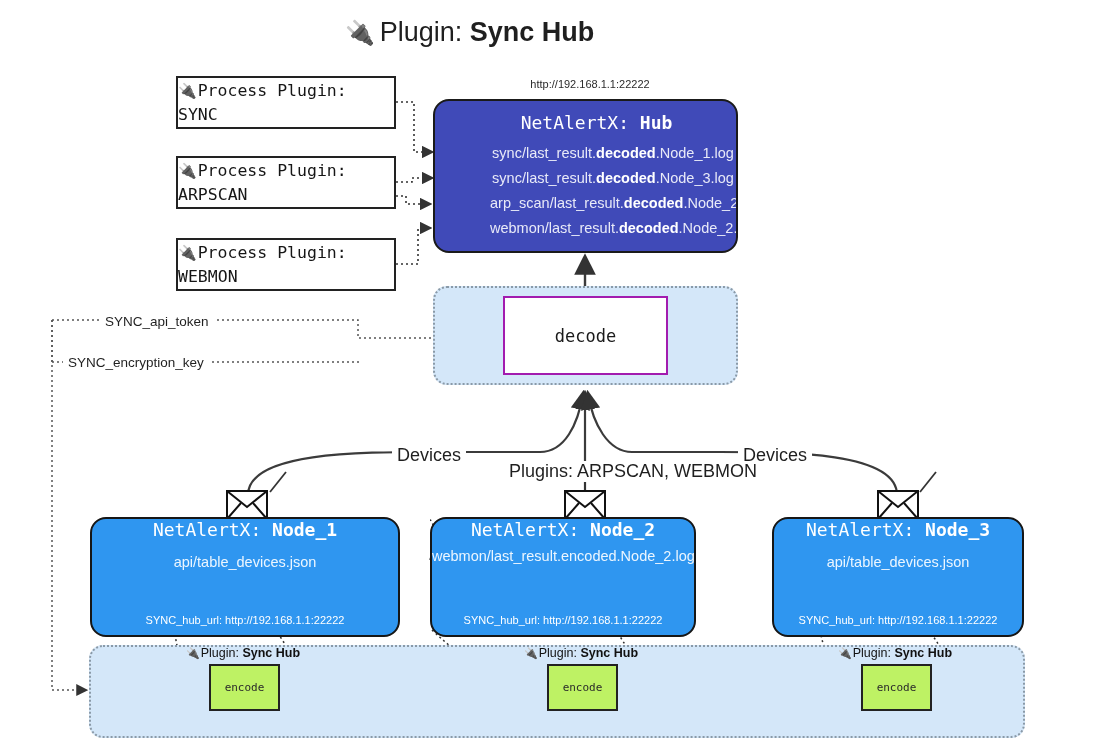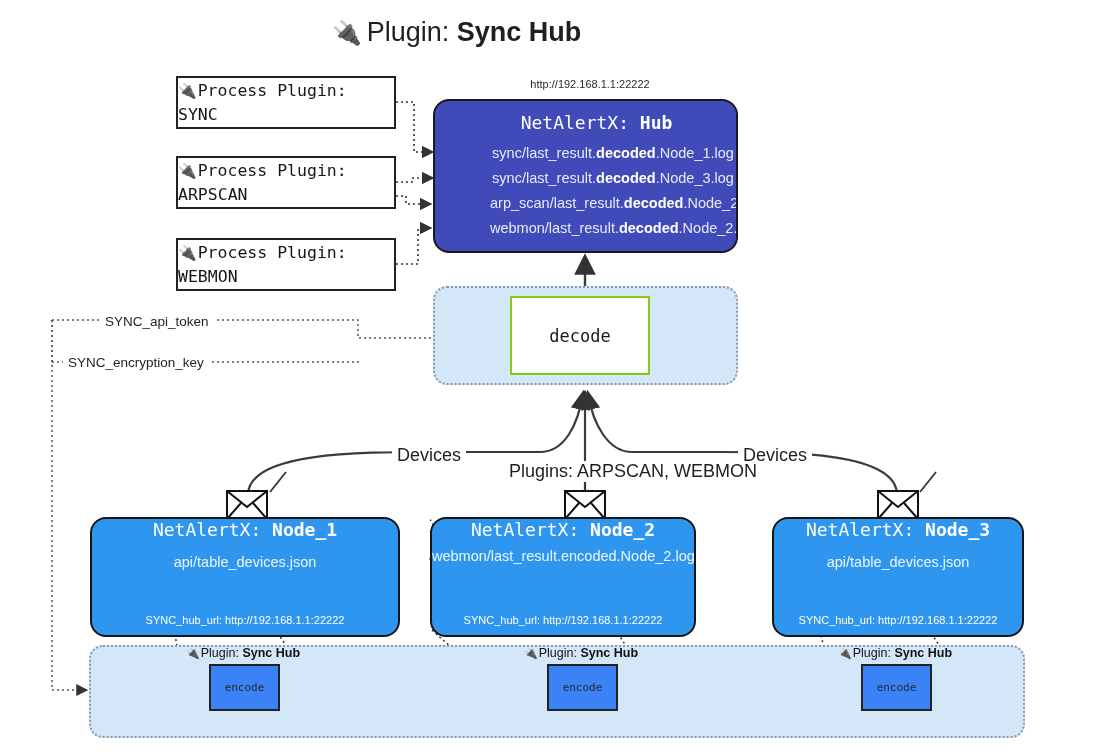--- a/index.html
+++ b/index.html
@@ -5,21 +5,21 @@
   html,body{margin:0;padding:0;}
   body{
     width:1117px;height:754px;background:#ffffff;position:relative;overflow:hidden;
     font-family:"Liberation Sans",sans-serif;color:#1a1a1a;
   }
   .stage{position:absolute;left:0;top:0;width:1117px;height:754px;}
   svg.wires{position:absolute;left:0;top:0;width:1117px;height:754px;pointer-events:none;}
 
   
   .title{
-    position:absolute;left:3px;top:17px;width:908px;text-align:center;
+    position:absolute;left:16px;top:17px;width:908px;text-align:center;
     font-size:27px;color:#1f1f1f;letter-spacing:0px;
   }
   .title .plug{font-size:24px;margin-right:4px;}
   .title b{font-weight:bold;}
   .hub-url{
     position:absolute;left:430px;top:78px;width:320px;text-align:center;
     font-size:11px;color:#2b2b2b;
   }
 
   
@@ -52,24 +52,24 @@
     color:#e8eaf8;font-size:14.5px;text-align:center;line-height:25px;white-space:nowrap;margin-left:33px;
   }
   .hub-line b{color:#ffffff;font-weight:bold;}
 
   
   .decode-group{
     position:absolute;left:433px;top:286px;width:305px;height:99px;
     background:#d4e7f9;border:2px dotted #8a9aa8;border-radius:14px;box-sizing:border-box;
   }
   .decode-box{
-    position:absolute;left:503px;top:296px;width:140px;height:79px;
-    background:#ffffff;border:2px solid #84cc16;box-sizing:border-box;
+    position:absolute;left:503px;top:296px;width:165px;height:79px;
+    background:#ffffff;border:2px solid #a21caf;box-sizing:border-box;
     display:flex;align-items:center;justify-content:center;
-    font-family:"DejaVu Sans Mono","Liberation Mono",monospace;font-size:17px;color:#1a1a1a;margin-left:7px;
+    font-family:"DejaVu Sans Mono","Liberation Mono",monospace;font-size:17px;color:#1a1a1a;
   }
 
   
   .tokenlabel{
     position:absolute;background:#ffffff;padding:0 5px;font-size:13.5px;color:#1f1f1f;white-space:nowrap;
   }
   .tok1{left:100px;top:314px;}
   .tok2{left:63px;top:355px;}
 
   
@@ -115,21 +115,21 @@
     position:absolute;left:89px;top:645px;width:936px;height:93px;
     background:#d4e7f9;border:2px dotted #8a9aa8;border-radius:14px;box-sizing:border-box;
   }
   .enc-label{
     position:absolute;font-size:12.5px;color:#111;white-space:nowrap;top:646px;
   }
   .enc-label b{font-weight:bold;}
   .enc-label .plug{font-size:11px;margin-right:1px;}
   .el1{left:186px;} .el2{left:524px;} .el3{left:838px;}
   .encode-box{
-    position:absolute;top:664px;width:71px;height:47px;background:#3b82f6;
+    position:absolute;top:664px;width:71px;height:47px;background:#bef264;
     border:2px solid #222;box-sizing:border-box;
     display:flex;align-items:center;justify-content:center;
     font-family:"DejaVu Sans Mono","Liberation Mono",monospace;font-size:11px;color:#2a2a2a;
   }
   .eb1{left:209px;} .eb2{left:547px;} .eb3{left:861px;}
 </style>
 </head>
 <body>
 
 <div class="stage">

